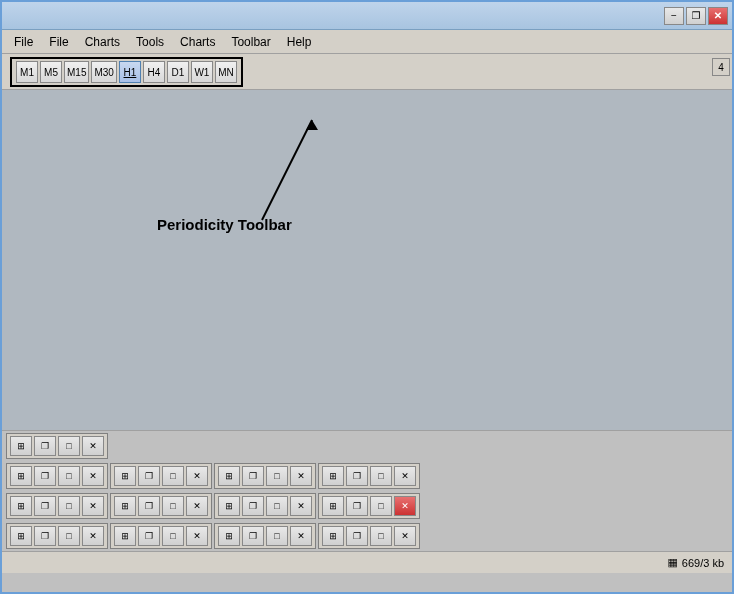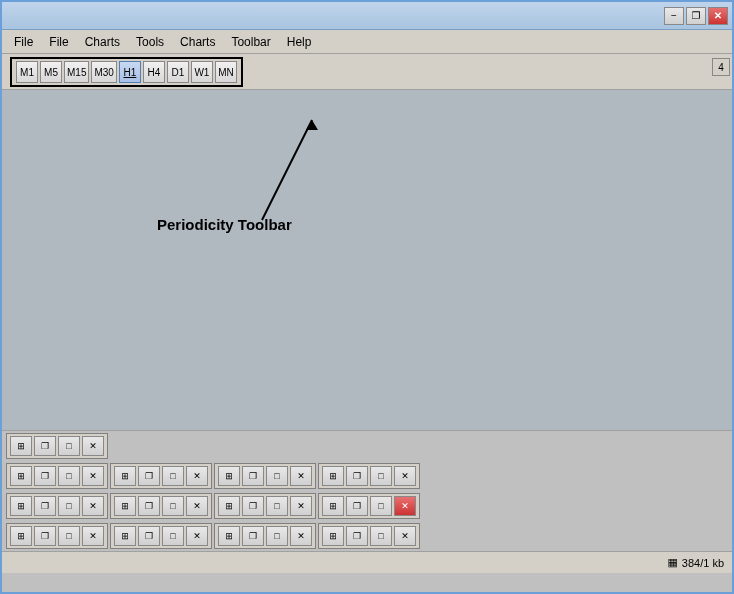--- a/index.html
+++ b/index.html
@@ -317,15 +317,15 @@
       <button class="tab-btn">❐</button>
       <button class="tab-btn">□</button>
       <button class="tab-btn">✕</button>
     </div>
   </div>
 </div>
 
 <div class="status-bar">
   <div class="status-item">
     <span>▦</span>
-    <span>384/1 kb</span>
+    <span>669/3 kb</span>
   </div>
 </div>
 
 </body></html>

